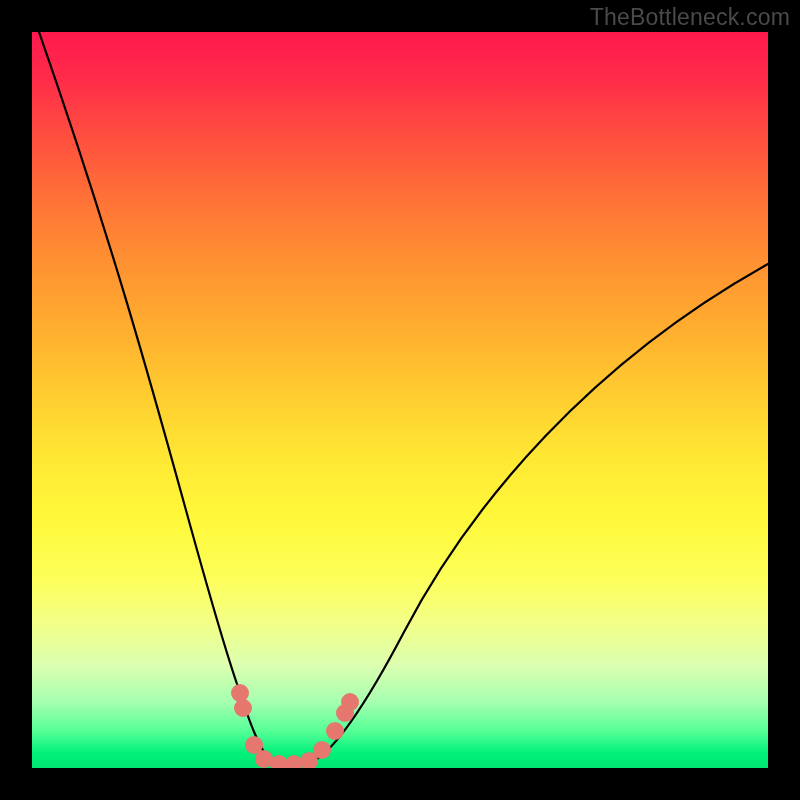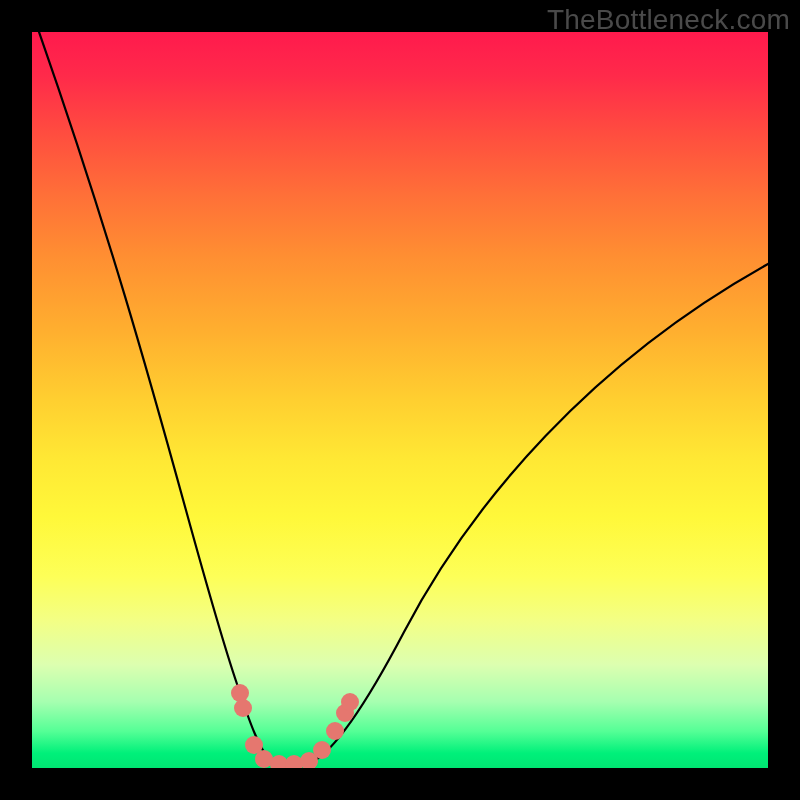--- a/index.html
+++ b/index.html
@@ -50,21 +50,21 @@
       #55ff96 95%,
       #00f07a 98%,
       #00e572 100%
     );
   }
   .watermark {
     position: absolute;
     top: 4px;
     right: 10px;
     color: #4a4a4a;
-    font-size: 28px;
+    font-size: 23px;
     font-weight: 500;
     letter-spacing: 0.2px;
   }
   svg.curve {
     position: absolute;
     left: 0;
     top: 0;
     width: 100%;
     height: 100%;
   }

